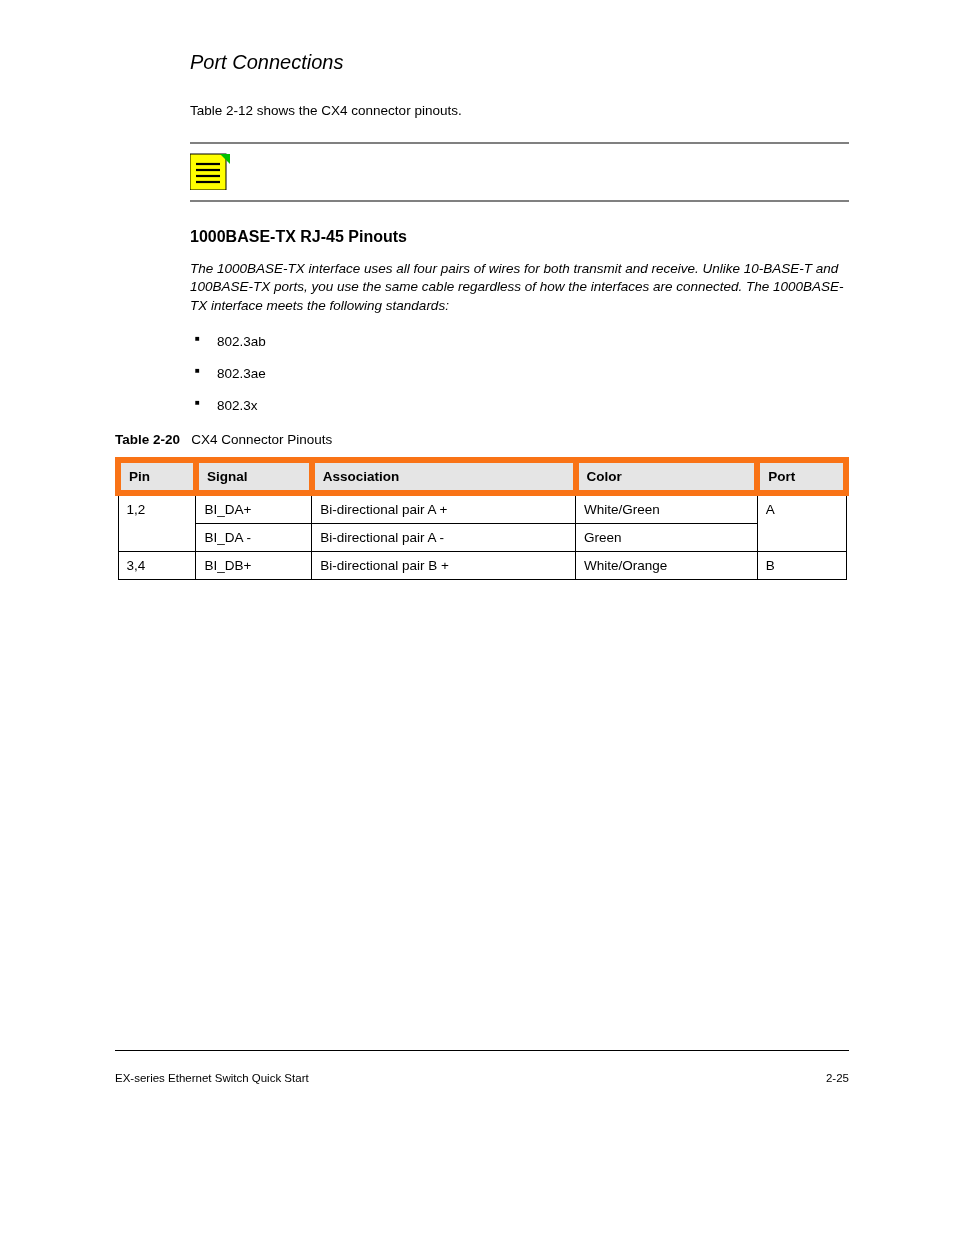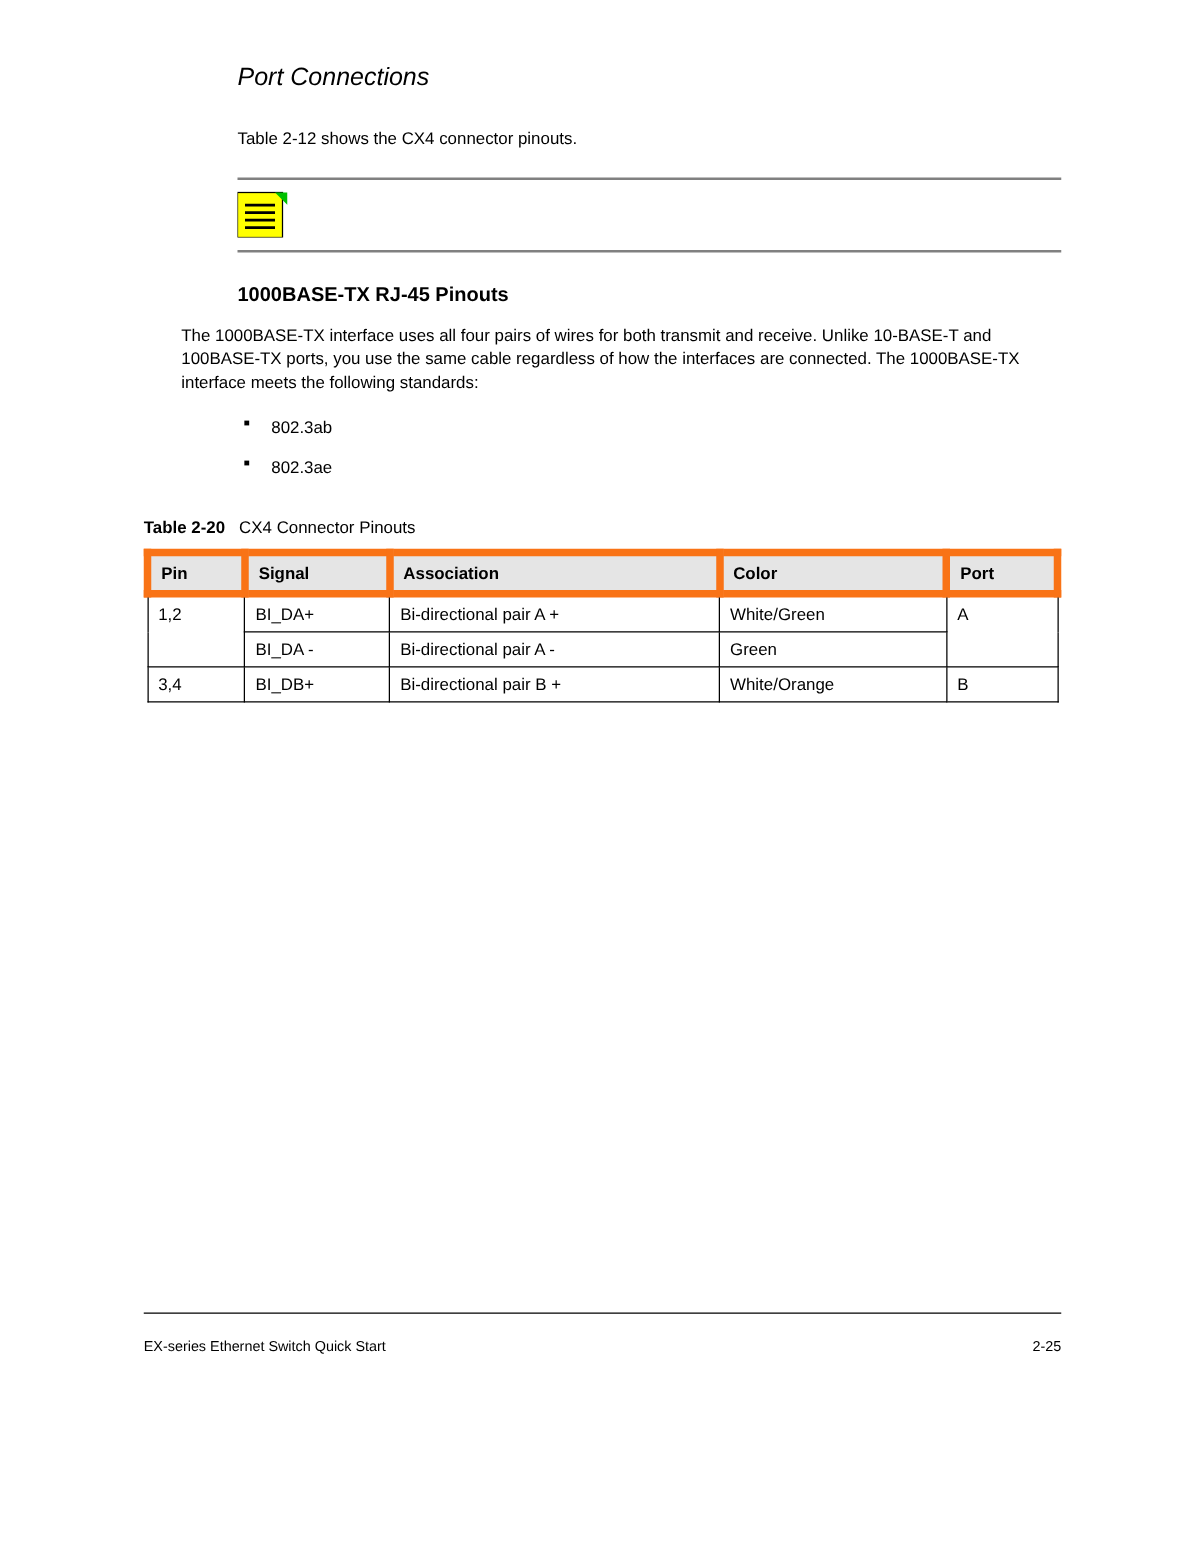--- a/index.html
+++ b/index.html
@@ -48,27 +48,28 @@
   }
   .section-heading {
     font-size: 16px;
     font-weight: bold;
     margin-left: 75px;
     margin-bottom: 14px;
   }
   .body-para {
     font-size: 13.5px;
     line-height: 1.35;
-    margin-left: 30px;
+    margin-left: 75px;
     margin-bottom: 18px;
+    font-style: italic;
   }
   .bullet-list {
     list-style: none;
     margin-left: 80px;
-    margin-bottom: 31px;
+    margin-bottom: 16px;
   }
   .bullet-list li {
     font-size: 13.5px;
     line-height: 1.35;
     margin-bottom: 14px;
     position: relative;
     padding-left: 22px;
   }
   .bullet-list li::before {
     content: "■";
@@ -133,20 +134,21 @@
     </span>
   </div>
 
   <h2 class="section-heading">1000BASE-TX RJ-45 Pinouts</h2>
 
   <p class="body-para">The 1000BASE-TX interface uses all four pairs of wires for both transmit and receive. Unlike 10-BASE-T and 100BASE-TX ports, you use the same cable regardless of how the interfaces are connected. The 1000BASE-TX interface meets the following standards:</p>
 
   <ul class="bullet-list">
     <li>802.3ab</li>
     <li>802.3ae</li>
+    <li>802.3x</li>
   </ul>
 
   <p class="table-caption">
     <span class="num">Table 2-20</span>
     &nbsp;&nbsp;<span>CX4 Connector Pinouts</span>
   </p>
 
   <table class="spec">
     <thead>
       <tr>

